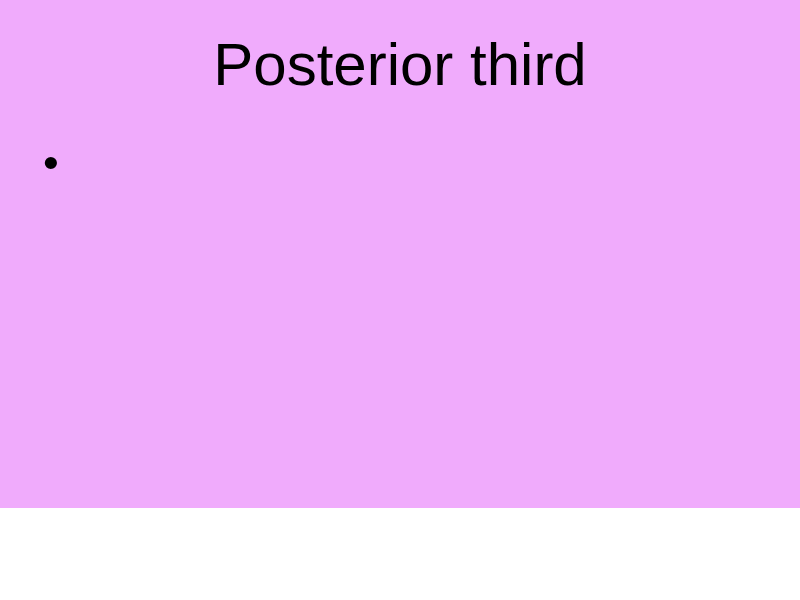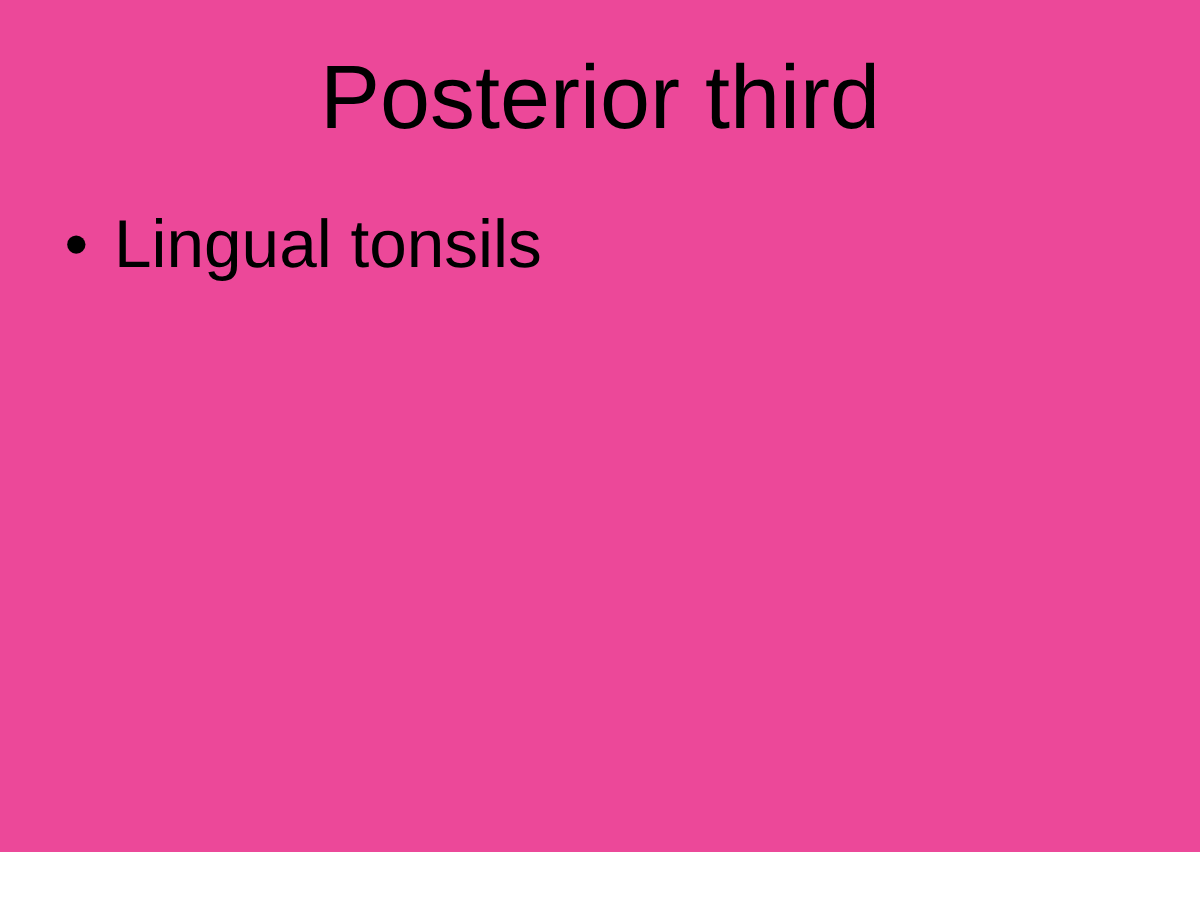--- a/index.html
+++ b/index.html
@@ -10,22 +10,22 @@
   body {
     width: 800px;
     height: 600px;
     background: #ffffff;
     font-family: "Liberation Sans", sans-serif;
     overflow: hidden;
   }
   .slide {
     position: relative;
     width: 800px;
-    height: 568px;
-    background: #ec4899;
+    height: 508px;
+    background: #f0abfc;
     box-sizing: border-box;
   }
   .slide-title {
     position: absolute;
     left: 0;
     top: 32px;
     width: 800px;
     text-align: center;
     font-size: 60px;
     line-height: 66px;
@@ -69,17 +69,16 @@
 </head>
 <body>
 
 <div class="slide">
 
   <div class="slide-title">Posterior third</div>
 
   <ul class="body-list">
     <li class="bullet-item">
       <span class="bullet-marker">•</span>
-      <span class="bullet-text">Lingual tonsils</span>
     </li>
   </ul>
 
 </div>
 
 </body></html>

